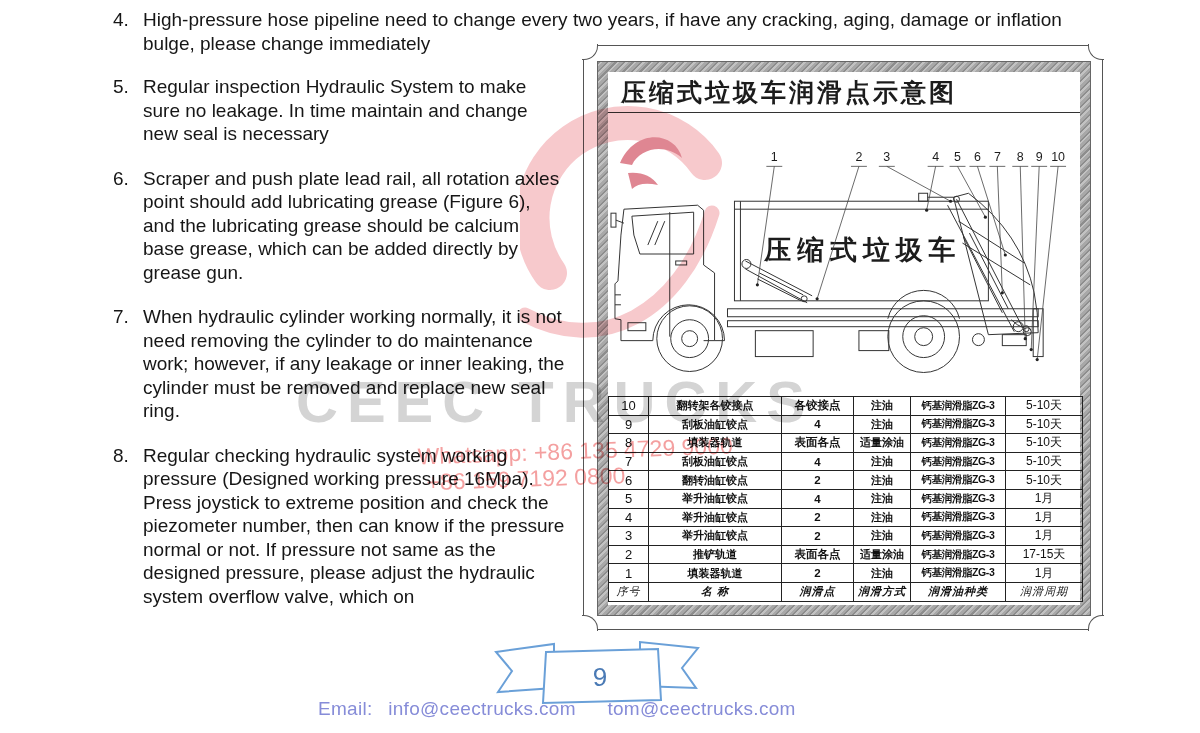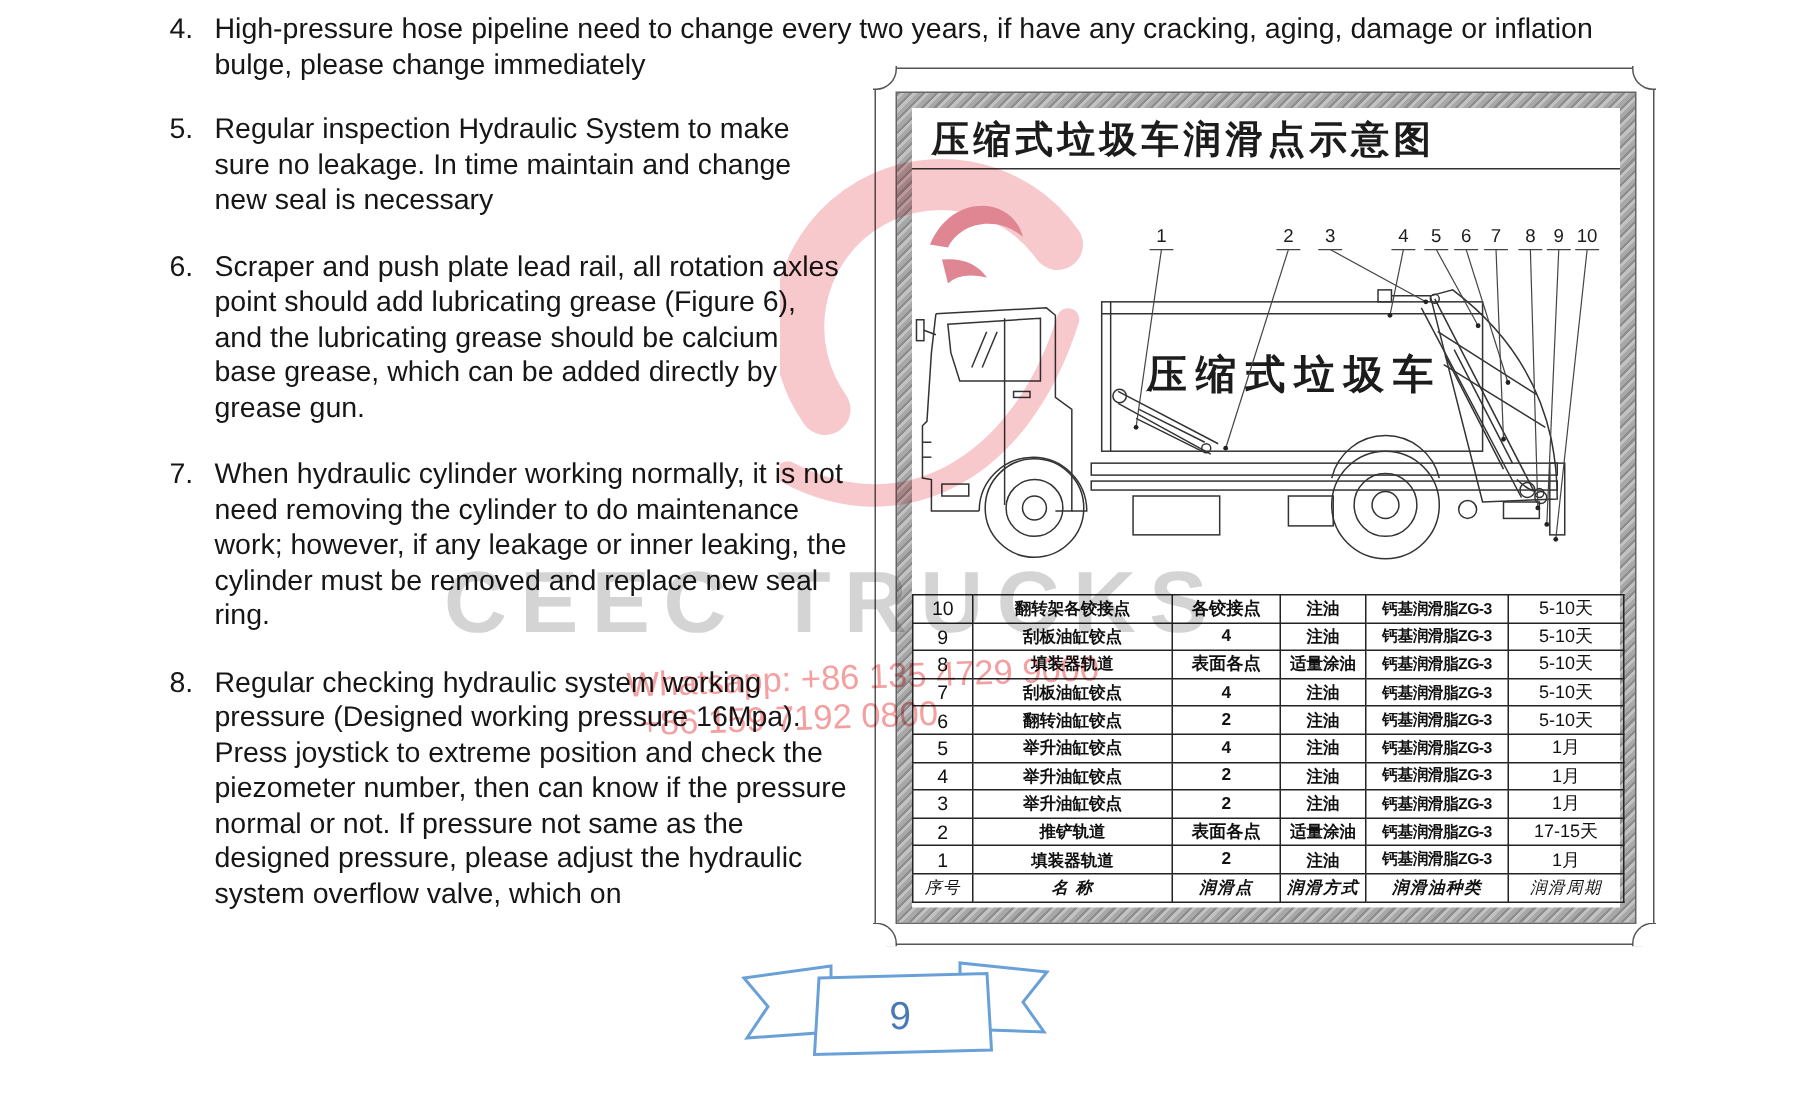--- a/index.html
+++ b/index.html
@@ -304,20 +304,25 @@
   </div>
 
   <svg class="ribbon" viewBox="0 0 230 75">
     <path d="M14,14 L72,6 L72,50 L16,54 L30,33 Z"></path>
     <path d="M216,10 L158,4 L158,48 L214,50 L200,30 Z"></path>
     <path d="M64,14 L176,11 L179,62 L61,65 Z"></path>
     <text x="118" y="48" text-anchor="middle">9</text>
   </svg>
 
 
+  <div class="email-line">
+    <span>Email:</span>
+    <span class="addr">info@ceectrucks.com</span>
+    <span class="addr addr2">tom@ceectrucks.com</span>
+  </div>
 
   <div class="wm wm-brand">CEEC TRUCKS</div>
 
   <div class="wm wm-phone">
     <div>Whatsapp: +86 135 4729 9000</div>
     <div class="l2">+86 159 7192 0800</div>
   </div>
 
   <svg class="wm wm-logo" width="215" height="260" viewBox="0 0 215 260">
     <path d="M30,170 A80,80 0 0 1 185,60" stroke="#f2a7ad" stroke-width="34" fill="none" stroke-linecap="round"></path>

